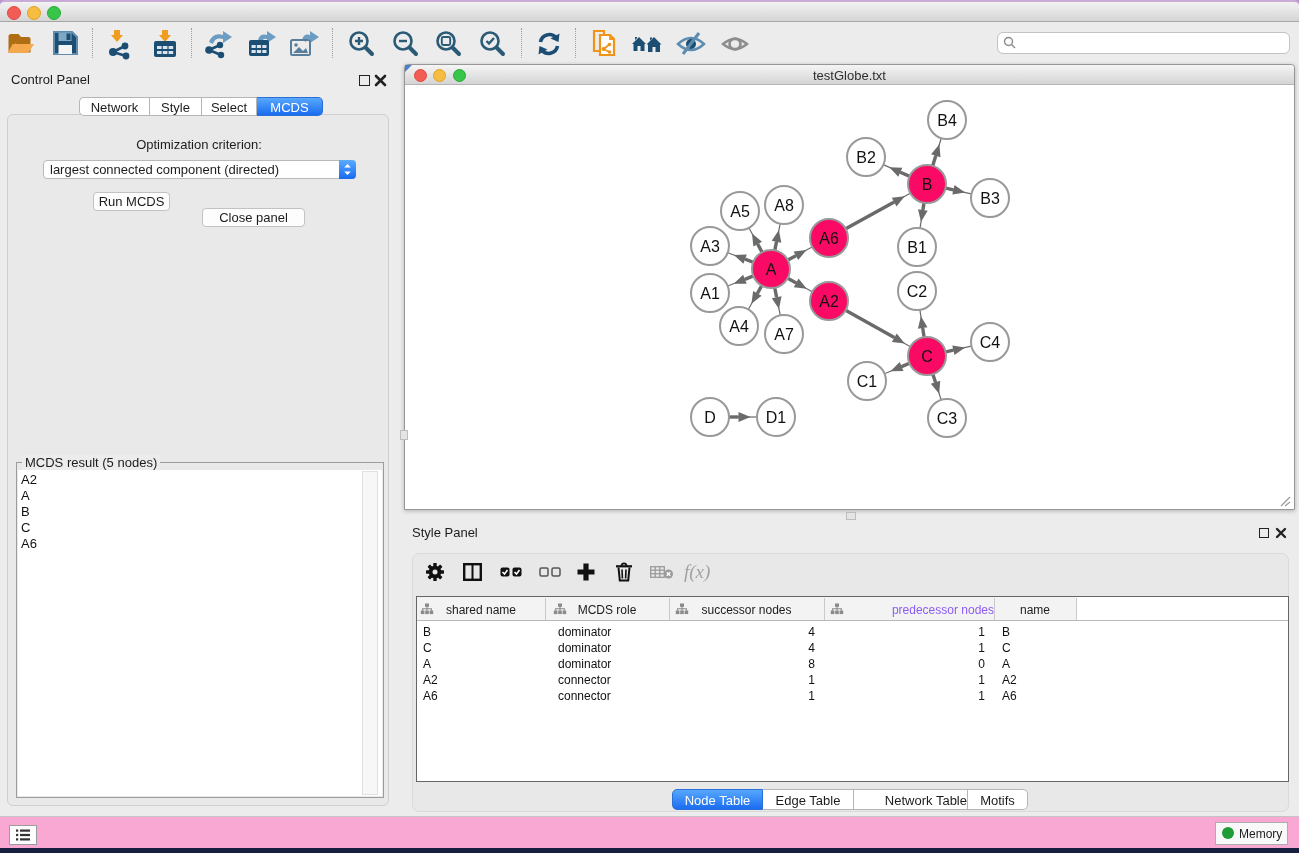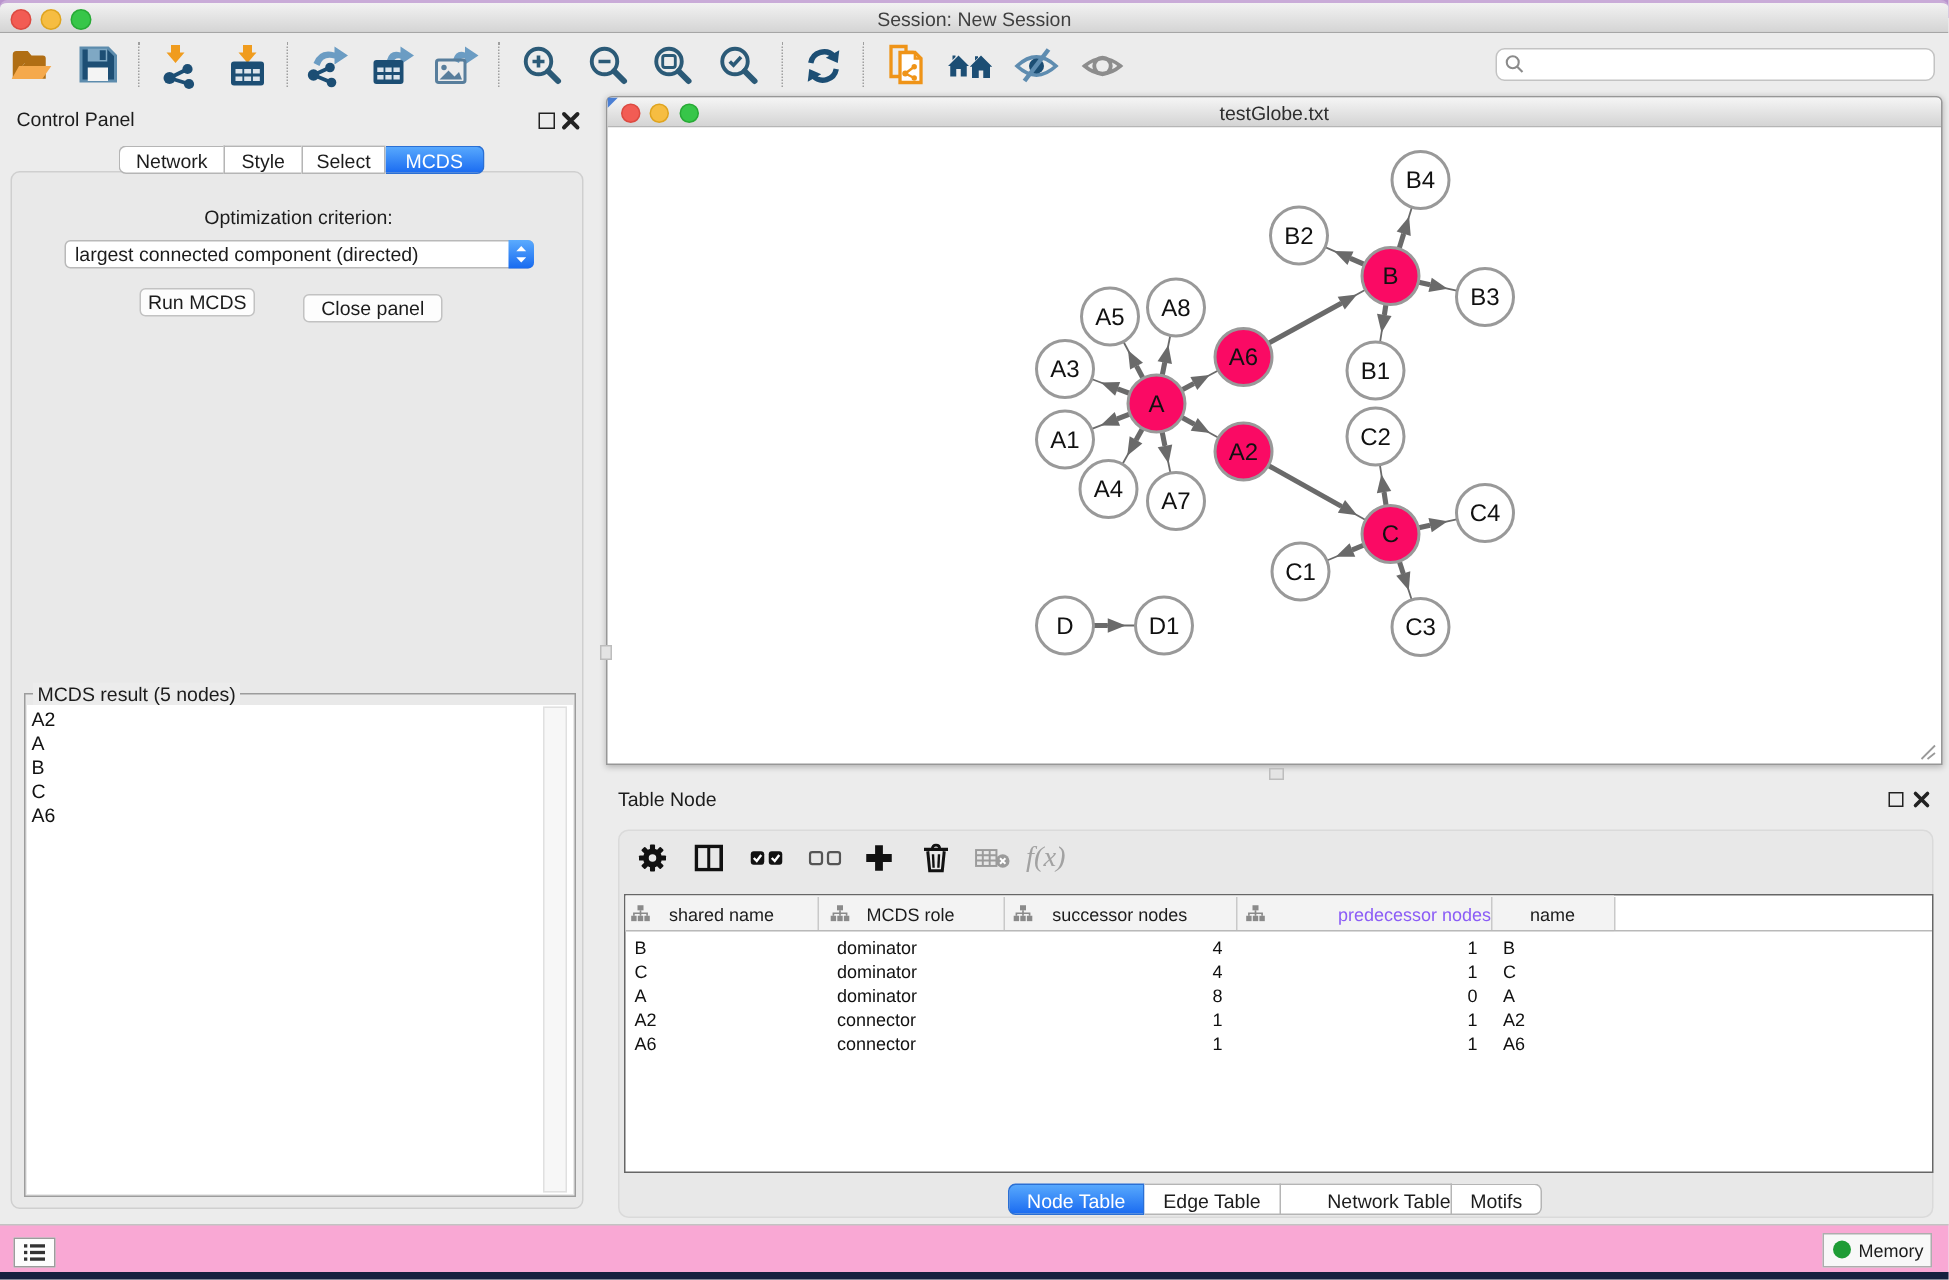--- a/index.html
+++ b/index.html
@@ -25,21 +25,20 @@
   .btn-like{background:#fdfdfd;border:1px solid #c2c2c2;border-radius:4px;}
 </style>
 </head>
 <body>
 
 <div class="abs" id="purpleback"></div>
 <div class="abs" id="titlebar">
   <div class="abs tl" style="left:7px;top:4px;background:#f25c54;border:1px solid #dc4a41;"></div>
   <div class="abs tl" style="left:27px;top:4px;background:#f6bd42;border:1px solid #dfa41f;"></div>
   <div class="abs tl" style="left:47px;top:4px;background:#37c649;border:1px solid #27aa35;"></div>
-  <div class="abs txt">Session: New Session</div>
 </div>
 
 <div class="abs" id="toolbar">
   <div class="abs tsep" style="left:92px;"></div>
   <div class="abs tsep" style="left:191px;"></div>
   <div class="abs tsep" style="left:332px;"></div>
   <div class="abs tsep" style="left:521px;"></div>
   <div class="abs tsep" style="left:575px;"></div>
 
   <svg class="abs" style="left:5px;top:6px;" width="32" height="32" viewBox="0 0 32 32">
@@ -199,21 +198,21 @@
        font-size:13px;line-height:19px;color:#1c1c1c;">largest connected component (directed)</div>
   <div class="abs" style="left:339px;top:96px;width:17px;height:19px;
        background:linear-gradient(#5babfe,#176af0);border-radius:0 4px 4px 0;"></div>
   <svg class="abs" style="left:341px;top:98px;" width="13" height="15" viewBox="0 0 13 15">
     <path d="M3.2 5.5 L6.5 2 L9.8 5.5 Z" fill="#fff"></path>
     <path d="M3.2 9.5 L6.5 13 L9.8 9.5 Z" fill="#fff"></path>
   </svg>
 
   <div class="abs btn-like" style="left:93px;top:128px;width:77px;height:19px;box-sizing:border-box;
        text-align:center;font-size:13px;line-height:17px;color:#1c1c1c;">Run MCDS</div>
-  <div class="abs btn-like" style="left:202px;top:132px;width:93px;height:19px;box-sizing:border-box;
+  <div class="abs btn-like" style="left:202px;top:144px;width:103px;height:19px;box-sizing:border-box;
        text-align:center;font-size:13px;line-height:17px;color:#1c1c1c;">Close panel</div>
 
   <div class="abs" style="left:16px;top:398px;width:368px;height:336px;border:1px solid #9c9c9c;box-sizing:border-box;"></div>
   <div class="abs" style="left:22px;top:391px;background:#ececec;padding:0 3px;font-size:13px;color:#1c1c1c;">MCDS result (5 nodes)</div>
   <div class="abs" style="left:18px;top:406px;width:364px;height:326px;background:#fff;"></div>
   <div class="abs" style="left:362px;top:407px;width:16px;height:324px;background:#f7f7f7;border:1px solid #e0e0e0;box-sizing:border-box;"></div>
   <div class="abs" style="left:21px;top:408px;font-size:13px;color:#111;line-height:16.1px;">A2<br>A<br>B<br>C<br>A6</div>
 </div>
 
 <div class="abs" style="left:404px;top:64px;width:891px;height:446px;background:#fff;border:1px solid #979797;border-radius:4px 4px 0 0;box-sizing:border-box;box-shadow:0 1px 4px rgba(0,0,0,0.25);">
@@ -328,21 +327,21 @@
 <text x="927" y="361.5" text-anchor="middle" font-size="16" fill="#111" font-family="Liberation Sans, sans-serif">C</text>
 <text x="867" y="386.5" text-anchor="middle" font-size="16" fill="#111" font-family="Liberation Sans, sans-serif">C1</text>
 <text x="947" y="423.5" text-anchor="middle" font-size="16" fill="#111" font-family="Liberation Sans, sans-serif">C3</text>
 <text x="710" y="422.5" text-anchor="middle" font-size="16" fill="#111" font-family="Liberation Sans, sans-serif">D</text>
 <text x="776" y="422.5" text-anchor="middle" font-size="16" fill="#111" font-family="Liberation Sans, sans-serif">D1</text>
 </svg>
 <div class="abs" style="left:846px;top:512px;width:8px;height:6px;background:#e4e4e4;border:1px solid #bdbdbd;"></div>
 <div class="abs" style="left:400px;top:430px;width:6px;height:8px;background:#e4e4e4;border:1px solid #bdbdbd;"></div>
 
 <div class="abs" style="left:398px;top:520px;width:901px;height:297px;background:#ececec;">
-  <div class="abs" style="left:14px;top:5px;font-size:13px;color:#1c1c1c;">Table Node</div>
+  <div class="abs" style="left:14px;top:5px;font-size:13px;color:#1c1c1c;">Style Panel</div>
   <div class="abs" style="left:861px;top:8px;width:8px;height:8px;border:1.5px solid #222;"></div>
   <svg class="abs" style="left:877px;top:7px;" width="12" height="12" viewBox="0 0 12 12">
     <path d="M2 2 L10 10 M10 2 L2 10" stroke="#222" stroke-width="2.4" stroke-linecap="round"></path>
   </svg>
 
   <div class="abs" style="left:14px;top:33px;width:877px;height:259px;background:#e8e8e8;border:1px solid #dadada;border-radius:7px;box-sizing:border-box;"></div>
 
   <svg class="abs" style="left:27px;top:42px;" width="20" height="20" viewBox="0 0 20 20">
     <g fill="#111">
       <circle cx="10" cy="10" r="6.3"></circle>

